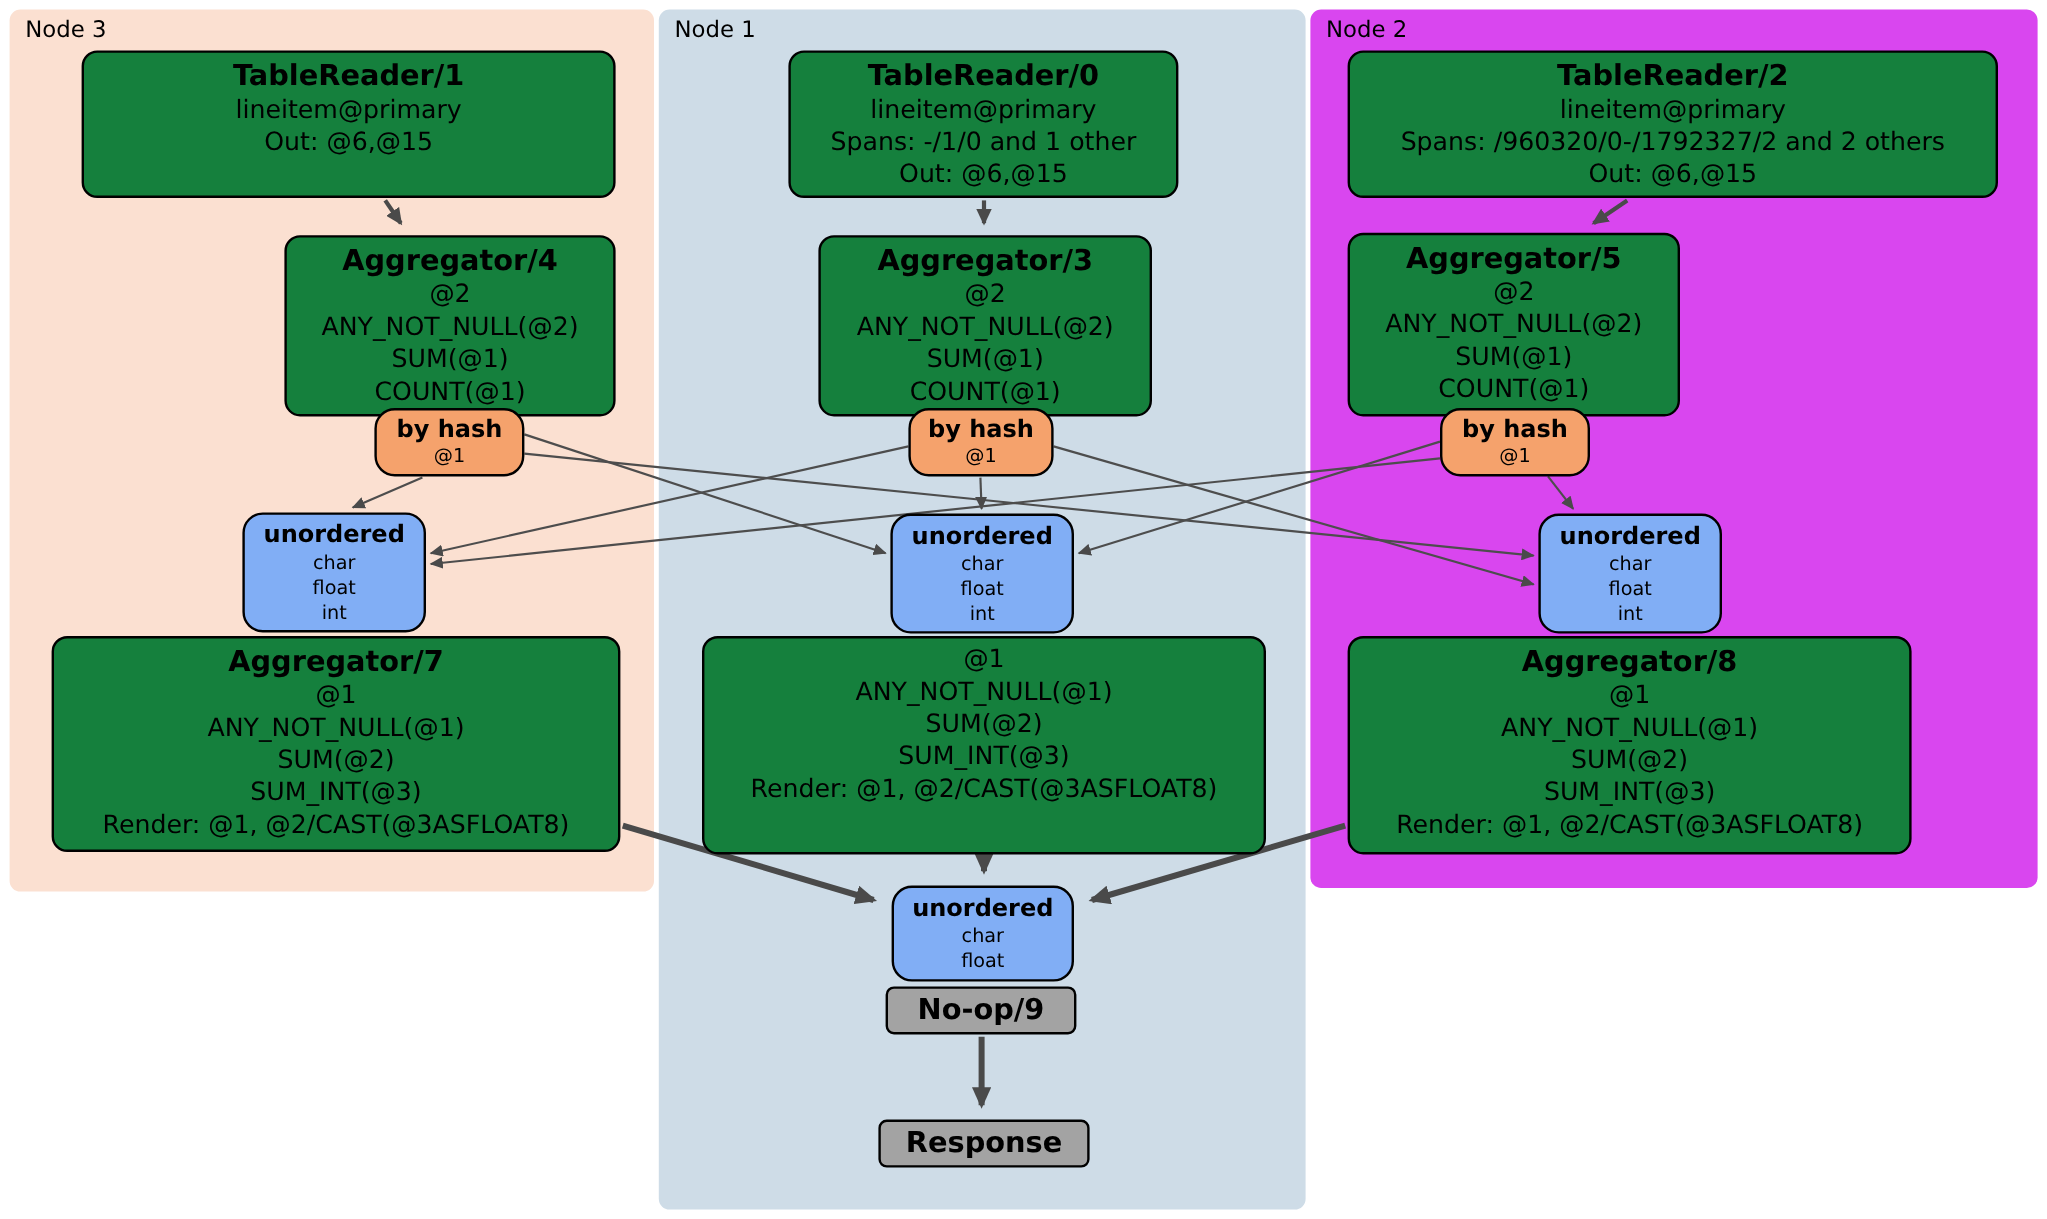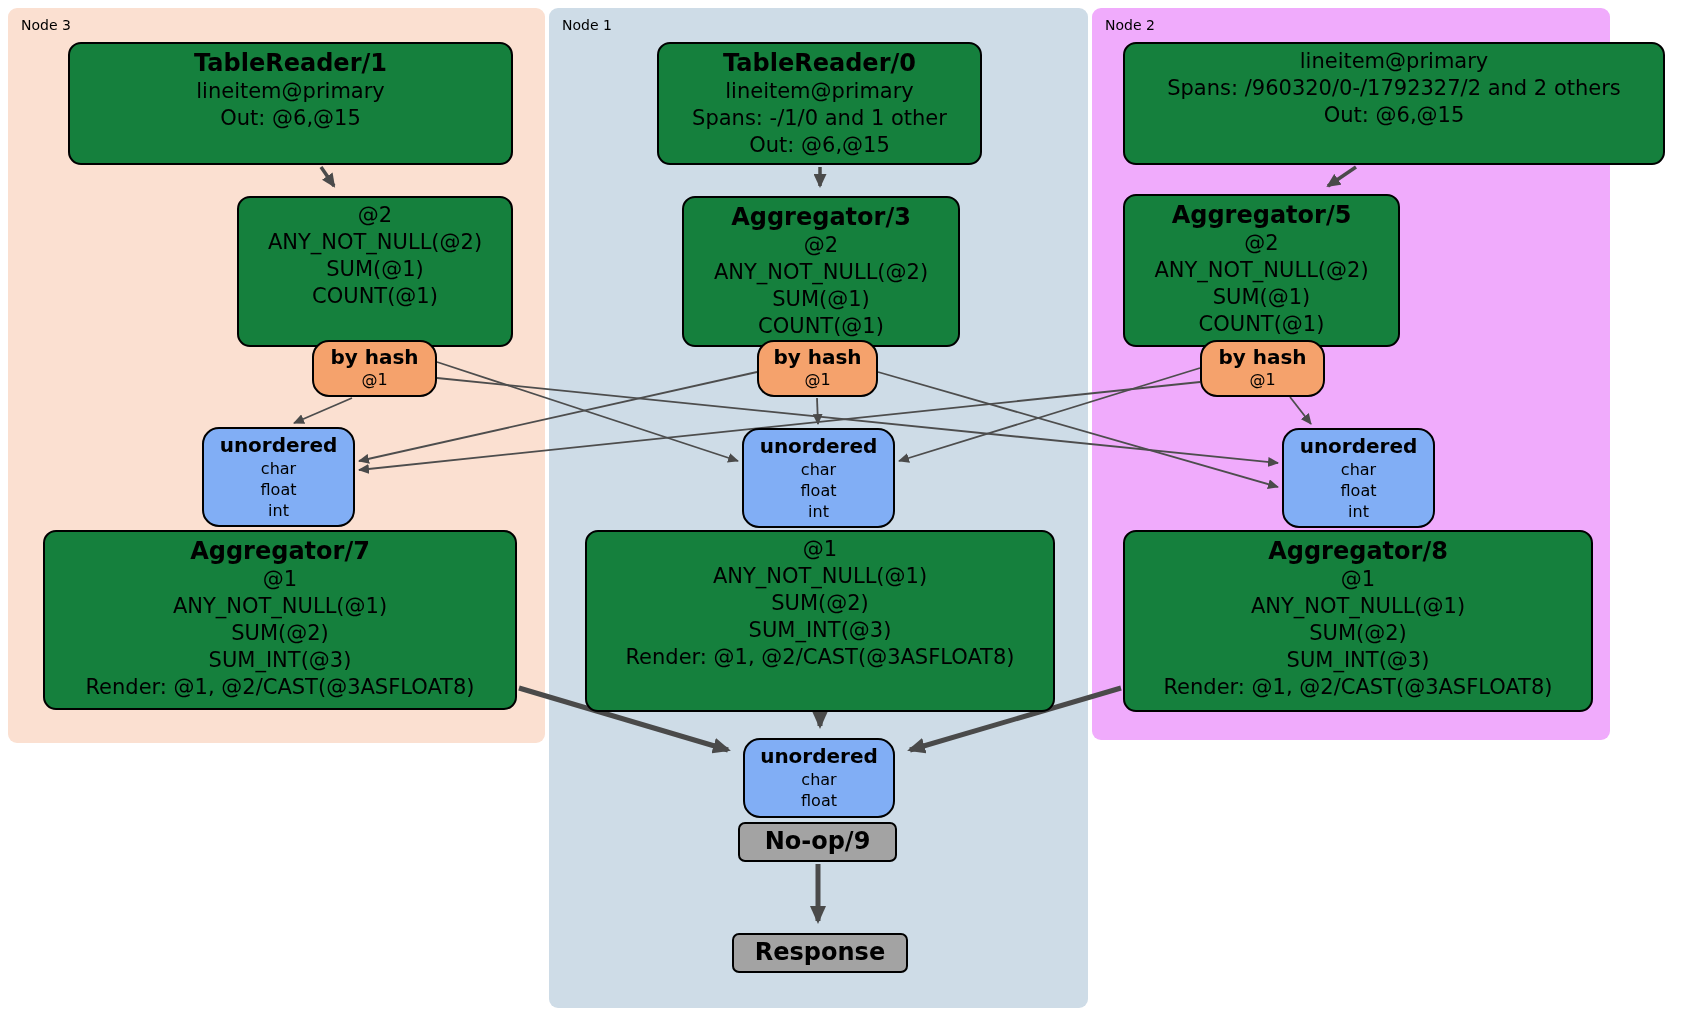--- a/index.html
+++ b/index.html
@@ -3,22 +3,22 @@
 <meta charset="utf-8">
 <style>
   html,body{margin:0;padding:0;background:#ffffff;}
   .canvas{
     position:relative;width:1706px;height:1016px;background:#ffffff;
     font-family:"DejaVu Sans","Liberation Sans",sans-serif;color:#000;overflow:hidden;
   }
   .panel{position:absolute;border-radius:9px;}
   .panel-n3{left:8px;top:8px;width:537px;height:735px;background:#fbe0d1;}
   .panel-n1{left:549px;top:8px;width:539px;height:1000px;background:#cedce7;}
-  .panel-n2{left:1092px;top:8px;width:518px;height:732px;background:#f0abfc;}
-  .panel-label{position:absolute;left:13px;top:5px;font-size:14px;line-height:24px;}
+  .panel-n2{left:1092px;top:8px;width:606px;height:732px;background:#d946ef;}
+  .panel-label{position:absolute;left:13px;top:5px;font-size:19px;line-height:24px;}
   .edges{position:absolute;left:0;top:0;z-index:2;}
   .box{position:absolute;z-index:3;border:2px solid #000;box-sizing:border-box;text-align:center;}
   .proc{background:#15803d;border-radius:13px;padding-top:4px;}
   .hash{background:#f5a26c;border-radius:17px;padding-top:3px;}
   .sync{background:#81aef5;border-radius:17px;padding-top:4px;}
   .pill{background:#a3a3a3;border-radius:7px;}
   .title{font-weight:bold;font-size:24px;line-height:30px;white-space:nowrap;}
   .bl{font-size:21px;line-height:27px;white-space:nowrap;}
   .hash .title{font-size:20px;line-height:25px;text-align:center;}
   .hash .sub{font-size:16px;line-height:19px;}
@@ -80,20 +80,21 @@
     </g>
   </svg>
 
   <div class="box proc" style="left:68px;top:42px;width:445px;height:123px;">
     <div class="title">TableReader/1</div>
     <div class="bl">lineitem@primary</div>
     <div class="bl">Out: @6,@15</div>
   </div>
 
   <div class="box proc" style="left:237px;top:196px;width:276px;height:151px;">
+    <div class="title">Aggregator/4</div>
     <div class="bl">@2</div>
     <div class="bl">ANY_NOT_NULL(@2)</div>
     <div class="bl">SUM(@1)</div>
     <div class="bl">COUNT(@1)</div>
   </div>
 
   <div class="box hash" style="left:312px;top:340px;width:125px;height:57px;">
     <div class="title">by hash</div>
     <div class="sub">@1</div>
   </div>
@@ -157,20 +158,21 @@
 
   <div class="box pill" style="left:738px;top:822px;width:159px;height:40px;">
     <div class="title">No-op/9</div>
   </div>
 
   <div class="box pill" style="left:732px;top:933px;width:176px;height:40px;">
     <div class="title">Response</div>
   </div>
 
   <div class="box proc" style="left:1123px;top:42px;width:542px;height:123px;">
+    <div class="title">TableReader/2</div>
     <div class="bl">lineitem@primary</div>
     <div class="bl">Spans: /960320/0-/1792327/2 and 2 others</div>
     <div class="bl">Out: @6,@15</div>
   </div>
 
   <div class="box proc" style="left:1123px;top:194px;width:277px;height:153px;">
     <div class="title">Aggregator/5</div>
     <div class="bl">@2</div>
     <div class="bl">ANY_NOT_NULL(@2)</div>
     <div class="bl">SUM(@1)</div>

